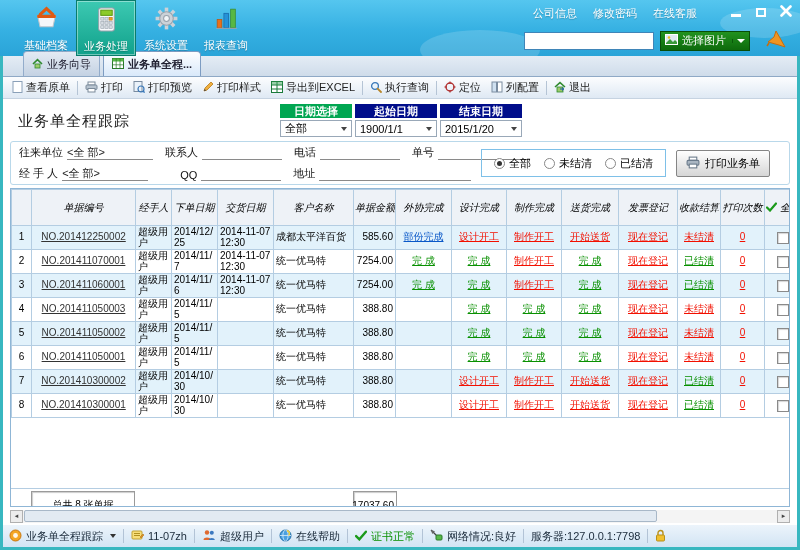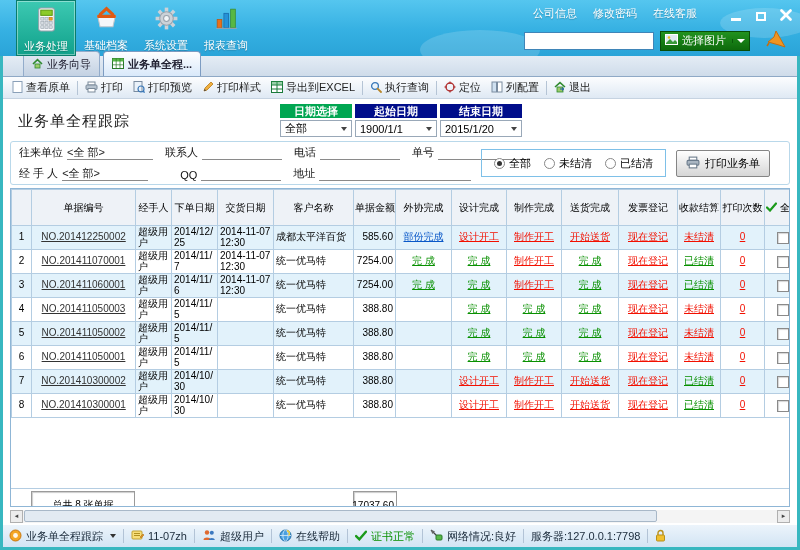--- a/index.html
+++ b/index.html
@@ -7,21 +7,21 @@
   .window { width:800px; height:550px; position:relative; background:#fff; overflow:hidden; }
 
   
   .topbar { height:56px; background:linear-gradient(180deg,#55c6ef 0%,#35b0e2 55%,#2aa4d8 100%); display:flex; justify-content:space-between; position:relative; overflow:hidden; }
   .cloud { position:absolute; border-radius:50%; background:rgba(255,255,255,.16); }
   .nav { display:flex; padding-left:16px; align-items:stretch; position:relative; z-index:2; }
   .nav-item { width:60px; padding-top:5px; display:flex; flex-direction:column; align-items:center; gap:2px; cursor:pointer; }
   .nav-item.active { background:linear-gradient(180deg,#3cc9b2,#11a18b); border:1px solid #0a7c6b; box-shadow:inset 0 0 0 1px rgba(255,255,255,.4); }
   .nav-label { color:#fff; font-size:11px; white-space:nowrap; text-shadow:0 1px 1px rgba(0,0,0,.25); }
   .topbar-right { display:flex; flex-direction:column; align-items:flex-end; padding:6px 8px 0 0; gap:8px; position:relative; z-index:2; }
-  .top-links { display:flex; gap:16px; align-items:flex-end; color:#fff; font-size:11px; }
+  .top-links { display:flex; gap:16px; align-items:flex-start; color:#fff; font-size:11px; }
   .top-link { cursor:pointer; text-shadow:0 1px 1px rgba(0,0,0,.25); }
   .win-btns { display:flex; gap:12px; margin-left:16px; align-items:center; }
   .wb { width:13px; height:11px; display:flex; align-items:flex-end; justify-content:center; cursor:pointer; }
   .wb-min i { display:block; width:10px; height:3px; background:#fff; }
   .wb-max i { display:block; width:10px; height:9px; border:2px solid #fff; }
   .top-search { display:flex; align-items:center; }
   .search-input { width:130px; height:18px; border:1px solid #3f85b8; font-size:11px; padding:0 3px; outline:none; }
   .img-btn { height:20px; margin-left:6px; background:linear-gradient(#22921f,#0d6a0c); border:1px solid #084d08; color:#fff; font-size:11px; display:flex; align-items:center; padding:0 4px; gap:4px; cursor:pointer; }
   .img-btn .drop { border-left:1px solid #0a5a0a; padding-left:4px; margin-left:2px; display:flex; align-items:center; }
   .tri-down { width:0; height:0; border-left:4px solid transparent; border-right:4px solid transparent; border-top:4px solid #fff; }
@@ -57,21 +57,21 @@
   .w88 { width:86px; } .w92 { width:80px; } .w95 { width:92px; margin-right:0; } .w185 { width:185px; margin-right:0; }
   .radio-box { border:1px solid #7ec0e8; height:28px; display:flex; align-items:center; gap:13px; padding:0 12px; font-size:11px; white-space:nowrap; }
   .radio-opt { display:flex; align-items:center; cursor:pointer; }
   .radio { width:11px; height:11px; border:1px solid #888; border-radius:50%; background:#fff; display:inline-block; position:relative; margin-right:4px; }
   .radio.on::after { content:""; position:absolute; inset:2px; background:#333; border-radius:50%; }
   .print-btn { height:27px; border:1px solid #858585; background:linear-gradient(#fefefe,#d6d6d6); font-size:11px; display:flex; align-items:center; gap:5px; padding:0 9px; border-radius:2px; cursor:pointer; white-space:nowrap; }
 
   
   .grid-area { flex:1; margin-top:3px; border:1px solid #8fb6d6; display:flex; flex-direction:column; overflow:hidden; background:#fff; }
   table { border-collapse:collapse; table-layout:fixed; width:100%; font-size:10px; }
-  th { background:#eef2f7; border:1px solid #b4cde2; font-weight:normal; height:36px; padding:0 1px; color:#000; white-space:nowrap; overflow:hidden; }
+  th { background:#eef2f7; border:1px solid #b4cde2; font-weight:normal; height:36px; padding:0 1px; color:#000; white-space:nowrap; overflow:hidden;font-style:italic; }
   td { border:1px solid #b4cde2; padding:1px 2px; word-break:break-all; vertical-align:middle; height:20px; line-height:1.05; }
   tr.odd td { background:#e2f2fb; }
   .c-center { text-align:center; } .c-right { text-align:right; }
   .lnk { text-decoration:underline; cursor:pointer; }
   .lnk-dark { color:#333; } .lnk-green { color:#089000;margin-top:39px; } .lnk-red { color:#f21000;text-align:center; } .lnk-blue { color:#0a58c8; }
   .cbx { display:inline-block; width:12px; height:12px; background:#fff; border:1px solid #8a8a8a; box-shadow:inset 1px 1px 1px #d5d5d5; cursor:pointer; vertical-align:middle; }
   .chk-head { display:inline-flex; align-items:center; gap:3px; }
   .grid-filler { flex:1; background:#fff; }
   .summary-row { height:18px; border-top:1px solid #b4cde2; position:relative; font-size:10px; flex:none; }
   .sum-box { position:absolute; top:2px; height:28px; border:1px solid #9a9a9a; box-shadow:inset 1px 1px 1px #ccc; display:flex; align-items:center; background:#fff; }
@@ -94,49 +94,49 @@
 </style>
 </head>
 <body>
 
 <div class="window">
 
   <div class="topbar">
     <span class="cloud" style="width:120px;height:40px;left:420px;top:30px;"></span>
     <span class="cloud" style="width:90px;height:30px;left:720px;top:8px;"></span>
     <div class="nav">
+      <div class="nav-item">
+        <span>
+          <svg width="27" height="27" viewBox="0 0 26 26">
+              <path d="M7 9 L13 3.5 L19 9" fill="none" stroke="#e05a10" stroke-width="3" stroke-linecap="round"></path>
+              <path d="M4.5 10.5 h17 l-2.3 10.5 h-12.4 z" fill="#f5f7f9" stroke="#c0c6cc"></path>
+              <rect x="4" y="9.5" width="18" height="3" rx="1" fill="#e05a10"></rect>
+            </svg>
+        </span>
+        <span class="nav-label">基础档案</span>
+      </div>
       <div class="nav-item active">
         <span>
           <svg width="27" height="27" viewBox="0 0 26 26">
               <rect x="5.5" y="2" width="15" height="22" rx="2" fill="#f8fafc" stroke="#97a1ab"></rect>
               <rect x="7.5" y="4" width="11" height="5" fill="#8ccb2a" stroke="#5e9a12"></rect>
               <g fill="#d7dde3" stroke="#9aa4ae" stroke-width="0.6">
                 <rect x="7.5" y="11" width="3" height="2.6"></rect>
                 <rect x="11.5" y="11" width="3" height="2.6"></rect>
                 <rect x="7.5" y="15" width="3" height="2.6"></rect>
                 <rect x="11.5" y="15" width="3" height="2.6"></rect>
                 <rect x="7.5" y="19" width="3" height="2.6"></rect>
                 <rect x="11.5" y="19" width="3" height="2.6"></rect>
                 <rect x="15.5" y="15" width="3" height="2.6"></rect>
                 <rect x="15.5" y="19" width="3" height="2.6"></rect>
               </g>
               <rect x="15.5" y="11" width="3" height="2.6" fill="#f0a020" stroke="#b87210" stroke-width="0.6"></rect>
             </svg>
         </span>
         <span class="nav-label">业务处理</span>
-      </div>
-      <div class="nav-item">
-        <span>
-          <svg width="27" height="27" viewBox="0 0 26 26">
-              <path d="M7 9 L13 3.5 L19 9" fill="none" stroke="#e05a10" stroke-width="3" stroke-linecap="round"></path>
-              <path d="M4.5 10.5 h17 l-2.3 10.5 h-12.4 z" fill="#f5f7f9" stroke="#c0c6cc"></path>
-              <rect x="4" y="9.5" width="18" height="3" rx="1" fill="#e05a10"></rect>
-            </svg>
-        </span>
-        <span class="nav-label">基础档案</span>
       </div>
       <div class="nav-item">
         <span>
           <svg width="27" height="27" viewBox="0 0 26 26">
               <g stroke="#ccd2d8" stroke-width="3.4">
                 <line x1="13" y1="2.5" x2="13" y2="7"></line>
                 <line x1="13" y1="19" x2="13" y2="23.5"></line>
                 <line x1="2.5" y1="13" x2="7" y2="13"></line>
                 <line x1="19" y1="13" x2="23.5" y2="13"></line>
                 <line x1="5.6" y1="5.6" x2="8.8" y2="8.8"></line>

